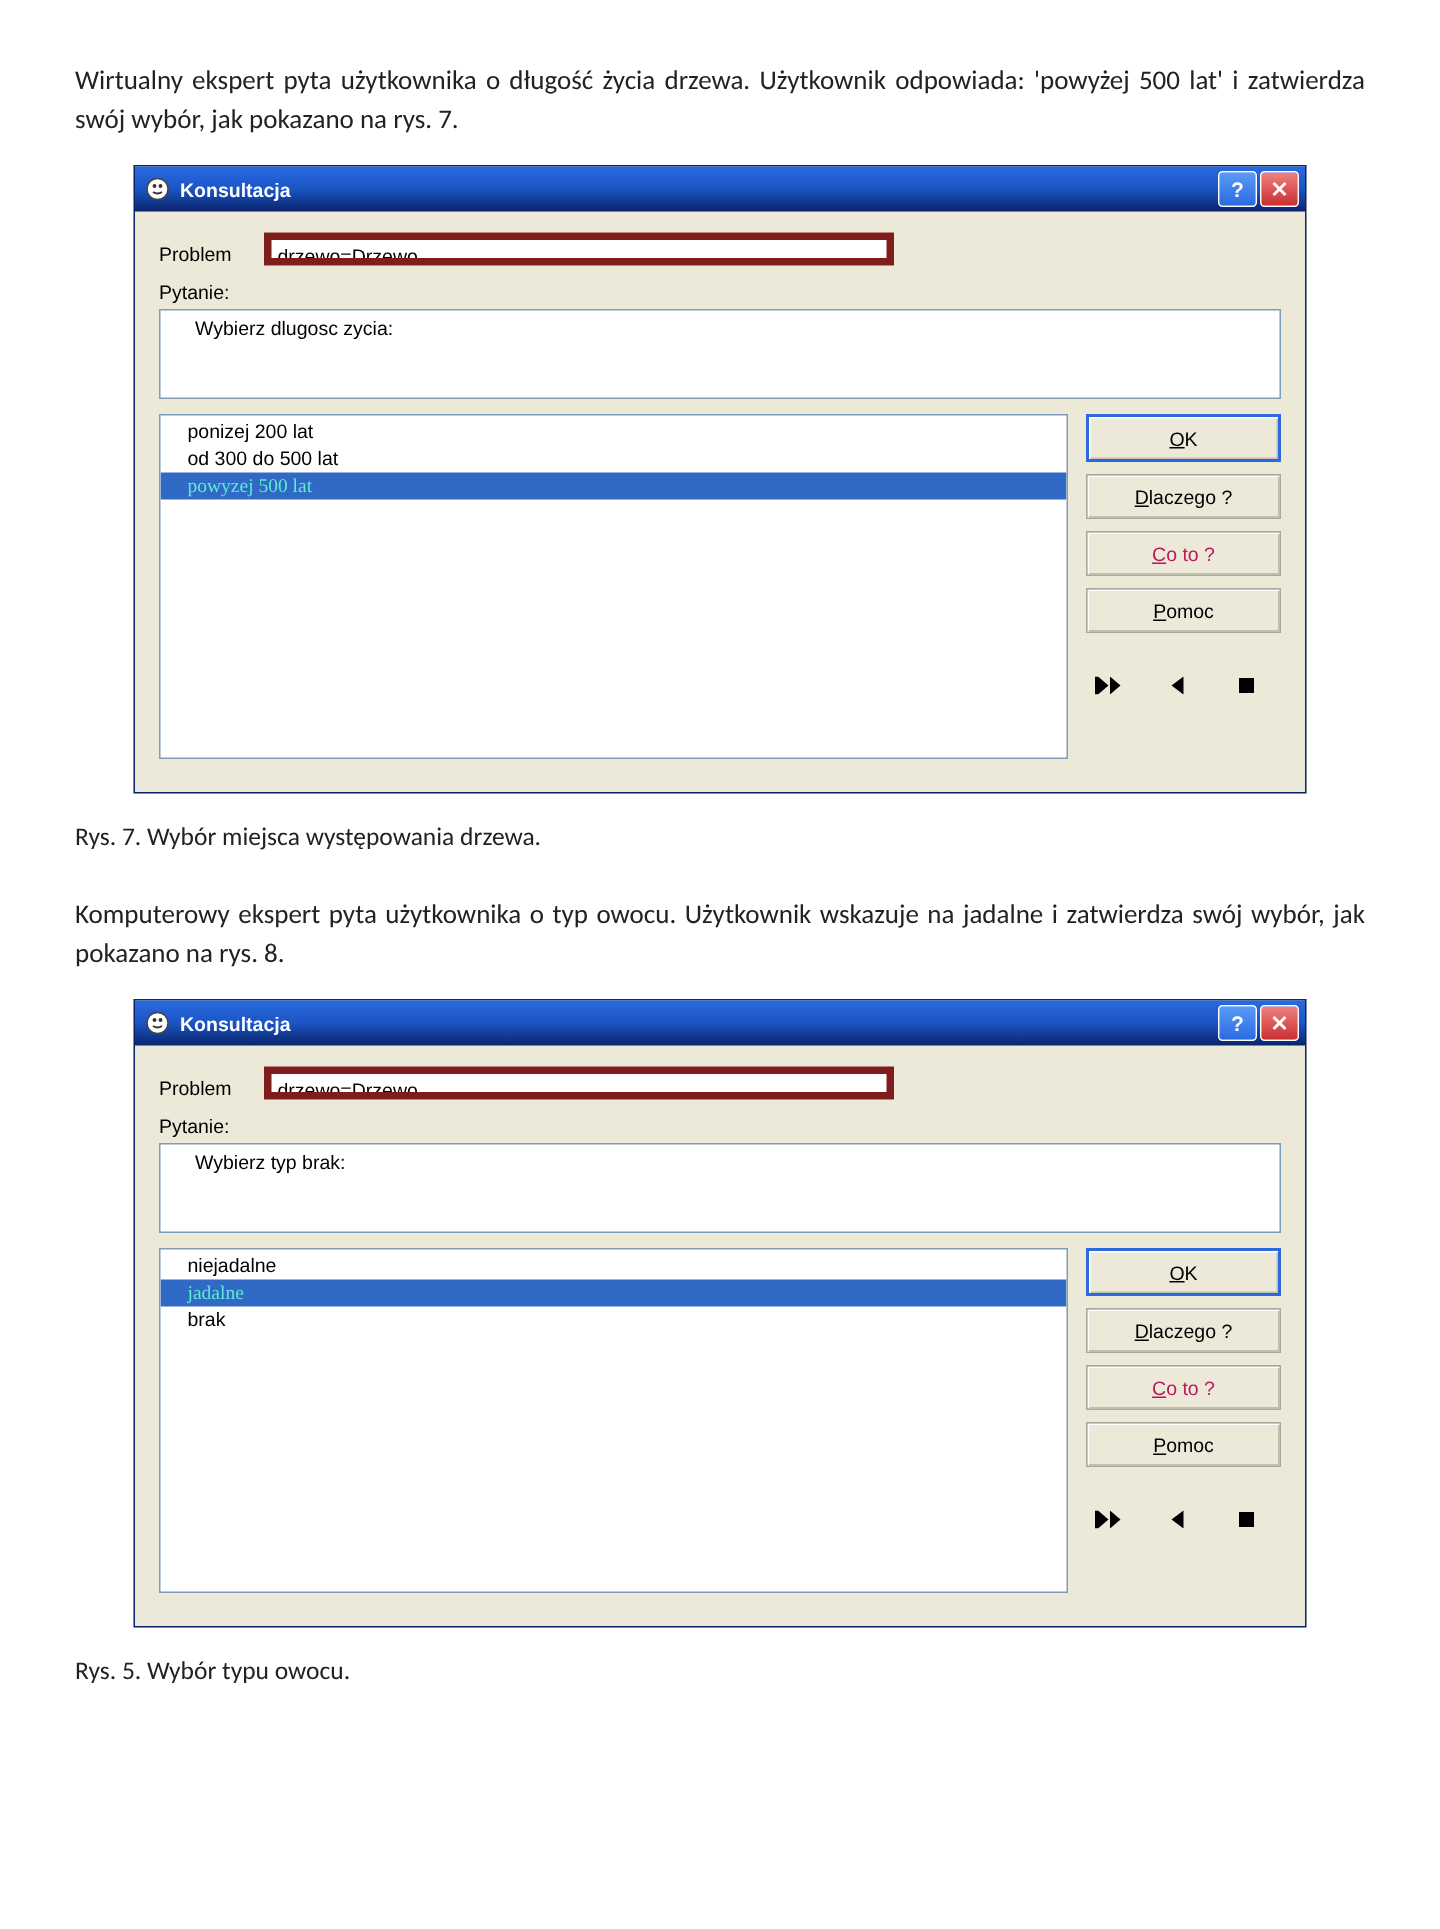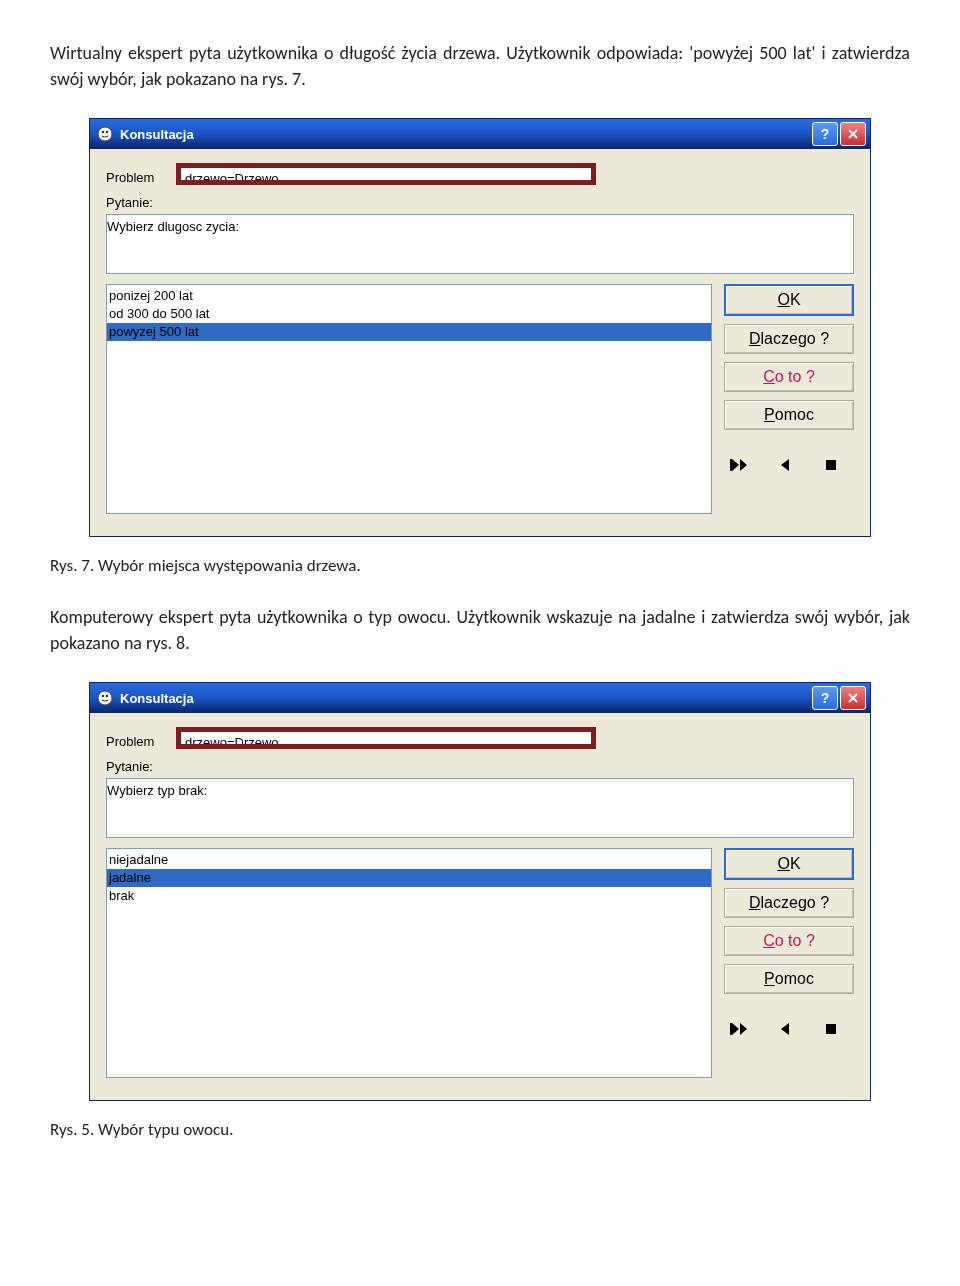--- a/index.html
+++ b/index.html
@@ -18,21 +18,21 @@
     line-height: 1.45;
   }
   p.caption {
     text-align: left;
     margin: 18px 0 28px 0;
     font-size: 17px;
   }
   
   .dialog {
     width: 780px;
-    margin: 26px auto 0 auto;
+    margin: 10px auto 0 auto;
     border: 1px solid #0a246a;
     background: #ece9d8;
     font-family: Tahoma, Arial, sans-serif;
     font-size: 13px;
     color: #000;
   }
   .titlebar {
     background: linear-gradient(to bottom, #2a6ae0 0%, #1b55c4 50%, #0a246a 100%);
     color: #fff;
     display: flex;
@@ -90,59 +90,60 @@
     font-size: 13px;
     box-sizing: border-box;
     line-height: 18px;
     overflow: hidden;
     white-space: nowrap;
   }
   .question-box {
     height: 60px;
     background: #fff;
     border: 1px solid #7f9db9;
-    padding: 4px 0;
+    padding: 4px 23px;
     margin-bottom: 10px;
     box-sizing: border-box;
   }
   .main-row {
     display: flex;
     gap: 12px;
   }
   .listbox {
     flex: 1;
     height: 230px;
     background: #fff;
     border: 1px solid #7f9db9;
     padding: 2px 0;
     overflow: hidden;
     box-sizing: border-box;
   }
   .list-item {
-    padding: 0 2px;
+    padding: 0 18px;
     height: 18px;
     line-height: 18px;
     white-space: nowrap;
   }
   .list-item.selected {
     background: #316ac5;
-    color: #000000;
+    color: #5eead4;
+    font-family: Liberation Serif, serif;
   }
   .side-buttons {
     width: 130px;
     display: flex;
     flex-direction: column;
     gap: 8px;
   }
   .btn {
     height: 28px;
     border: 1px solid #aca899;
     background: #ece9d8;
     font-family: Tahoma, Arial, sans-serif;
-    font-size: 16px;
+    font-size: 13px;
     display: flex;
     align-items: center;
     justify-content: center;
     box-shadow: inset 1px 1px 0 #fff, inset -1px -1px 0 #c0c0b0;
     text-align: center;
     white-space: nowrap;
   }
   .btn.disabled {
     color: #be185d;
   }

